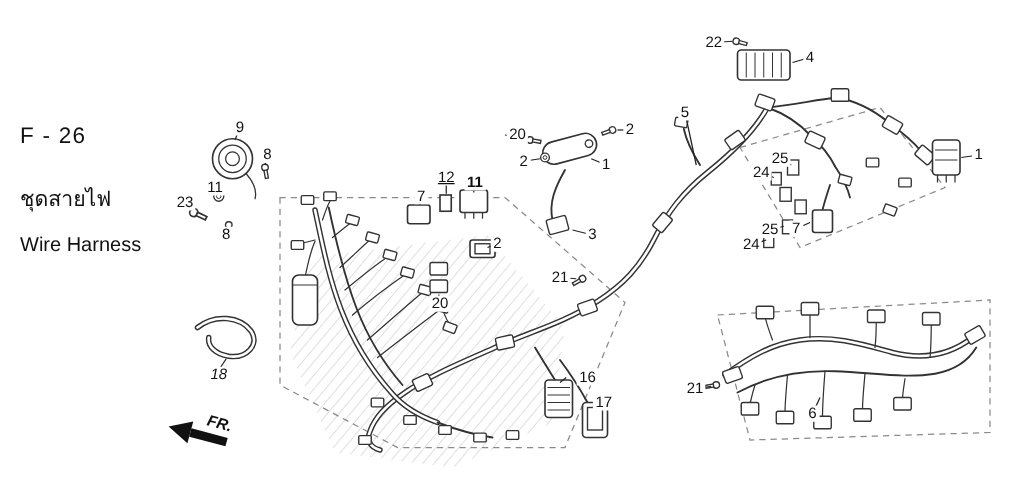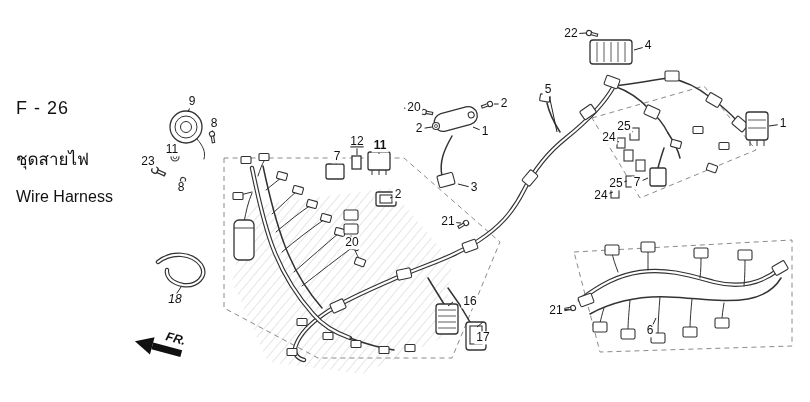--- a/index.html
+++ b/index.html
@@ -299,21 +299,21 @@
       <div class="callout" style="left: 181px; top: 188px;">8</div>
       <div class="callout" style="left: 357px; top: 142px; text-decoration: underline;">12</div>
       <div class="callout" style="left: 380px; top: 146px; font-weight: bold;">11</div>
       <div class="callout" style="left: 337px; top: 157px;">7</div>
       <div class="callout" style="left: 398px; top: 195px;">2</div>
       <div class="callout" style="left: 474px; top: 188px;">3</div>
       <div class="callout" style="left: 448px; top: 222px;">21</div>
       <div class="callout" style="left: 352px; top: 243px;">20</div>
       <div class="callout" style="left: 175px; top: 300px; font-style: italic;">18</div>
       <div class="callout" style="left: 446px; top: 302px; margin-left: 24px;">16</div>
-      <div class="callout" style="left: 483px; top: 322px; margin-top: 16px;">17</div>
+      <div class="callout" style="left: 483px; top: 322px;">17</div>
       <div class="callout" style="left: 624px; top: 127px;">25</div>
       <div class="callout" style="left: 609px; top: 138px;">24</div>
       <div class="callout" style="left: 637px; top: 183px;">7</div>
       <div class="callout" style="left: 616px; top: 184px;">25</div>
       <div class="callout" style="left: 601px; top: 196px;">24</div>
       <div class="callout" style="left: 783px; top: 124px;">1</div>
       <div class="callout" style="left: 650px; top: 331px;">6</div>
       <div class="callout" style="left: 556px; top: 311px;">21</div>
     </div>
 

